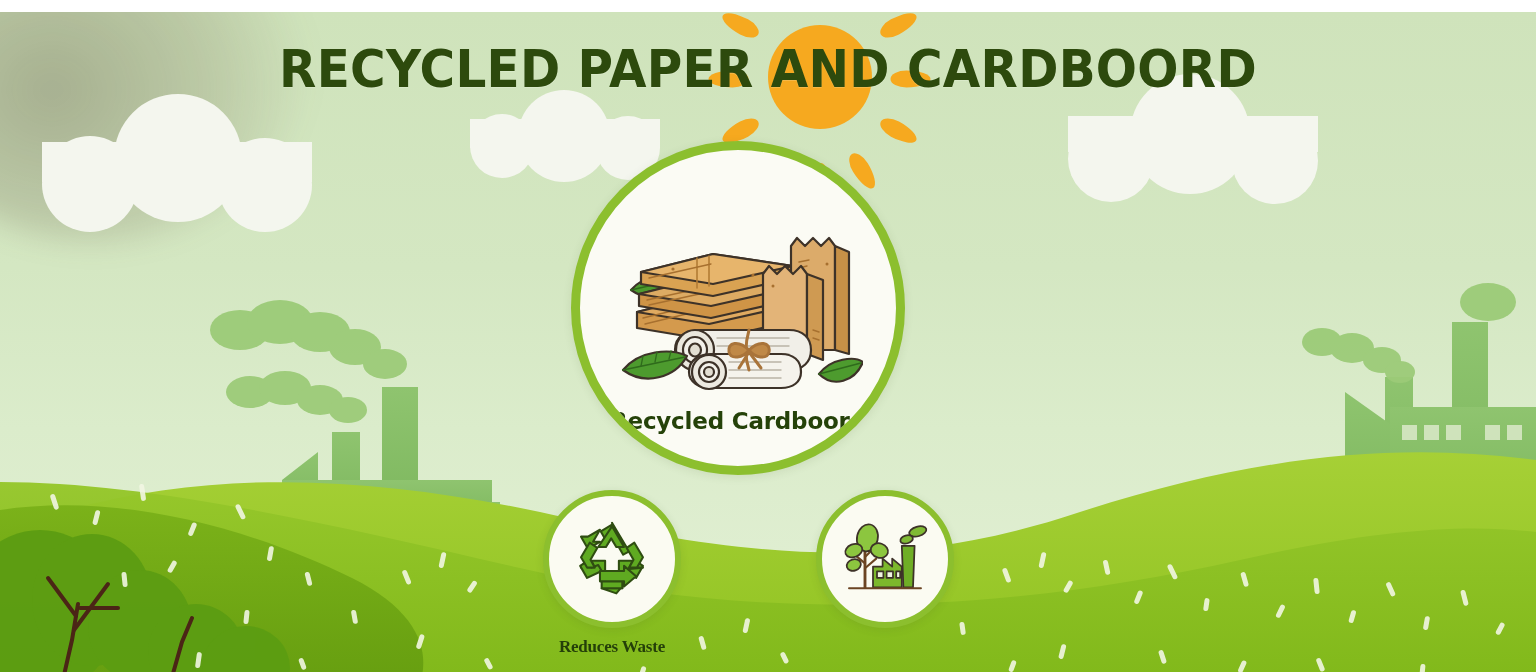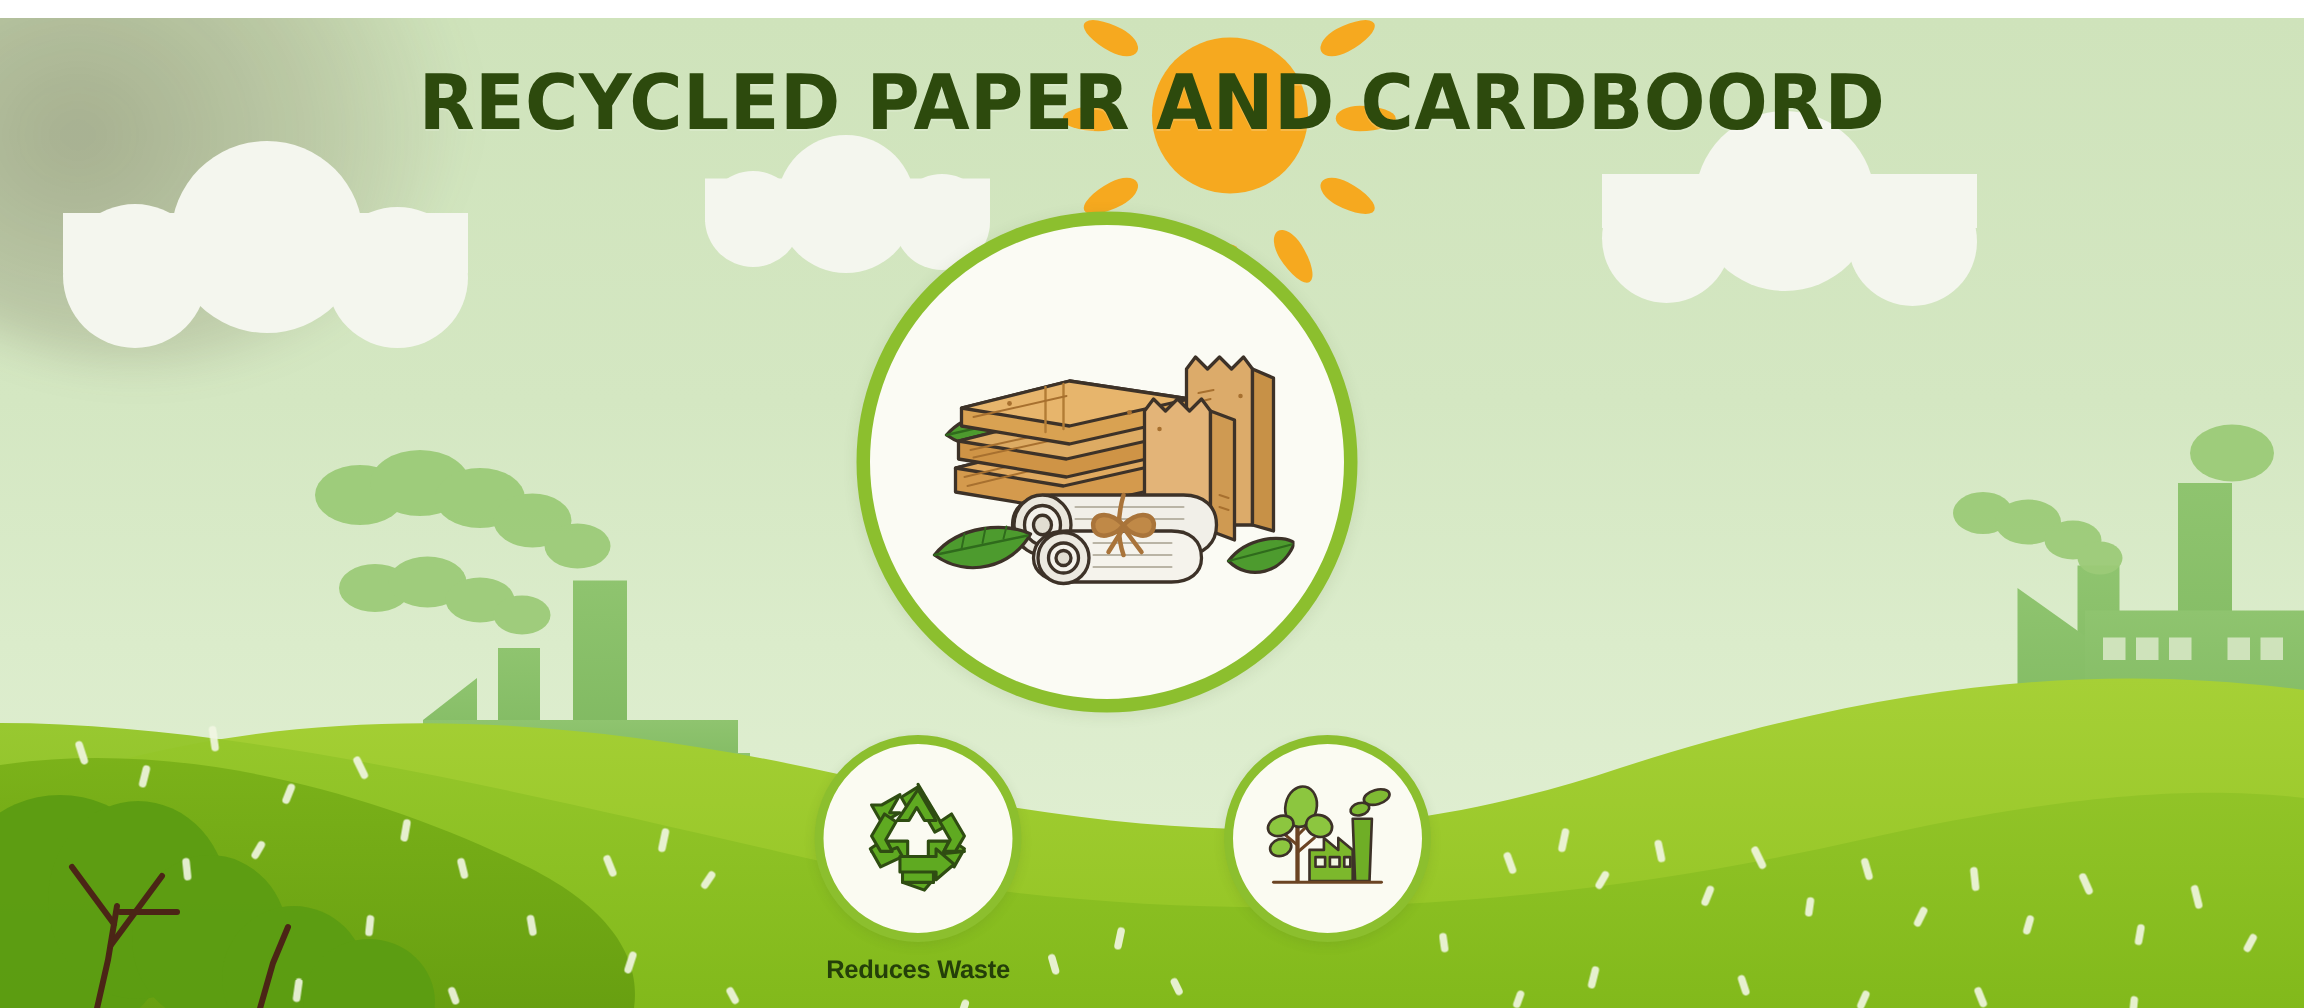--- a/index.html
+++ b/index.html
@@ -146,21 +146,21 @@
     display: flex;
     align-items: center;
     justify-content: center;
   }
   .benefit-label {
     position: absolute;
     left: -46px;
     top: 146px;
     width: 230px;
     text-align: center;
-    font-family: Liberation Sans, sans-serif;
+    font-family: Liberation Serif, serif;
     font-weight: 700;
     font-size: 17px;
     line-height: 1.25;
     color: #243f09;
     letter-spacing: -0.2px;
   }
 </style>
 </head>
 <body>
 
@@ -407,20 +407,21 @@
         </g>
 
         <path d="M10 168 C 26 148, 58 146, 74 154 C 62 176, 32 184, 10 168 Z" fill="#4d9b2e"></path>
         <path d="M10 168 L72 155" stroke="#2f6b1c" stroke-width="1.6" fill="none"></path>
         <path d="M28 164 L30 154 M42 160 L44 150 M56 157 L58 149" stroke="#2f6b1c" stroke-width="1.3" fill="none"></path>
 
         <path d="M206 172 C 218 156, 242 154, 250 160 C 242 180, 220 186, 206 172 Z" fill="#4d9b2e"></path>
         <path d="M206 172 L248 161" stroke="#2f6b1c" stroke-width="1.5" fill="none"></path>
       </g>
     </svg>
+    <div id="main-circle-label">Recycled Cardboord</div>
   </div>
 
   <div class="benefit" style="left:543px; top:478px;">
     <div class="benefit-circle">
       <svg width="86" height="86" viewBox="0 0 100 100" aria-hidden="true">
         <g fill="#5faa21" stroke="#2f4d12" stroke-width="2.4" stroke-linejoin="round">
           <path d="M50 8 L63 31 L55 31 L63 45 L76 38 L68 38 L50 8 Z" transform="rotate(0 50 50)"></path>
           <path d="M36 16 L28 30 L36 30 L22 38 L14 24 L22 24 L36 16 Z"></path>
           <path d="M37 18 L50 10 L63 32 L55 32 L50 24 L45 32 Z"></path>
           <path d="M14 60 L30 60 L26 52 L42 52 L42 70 L33 62 L14 60 Z"></path>

